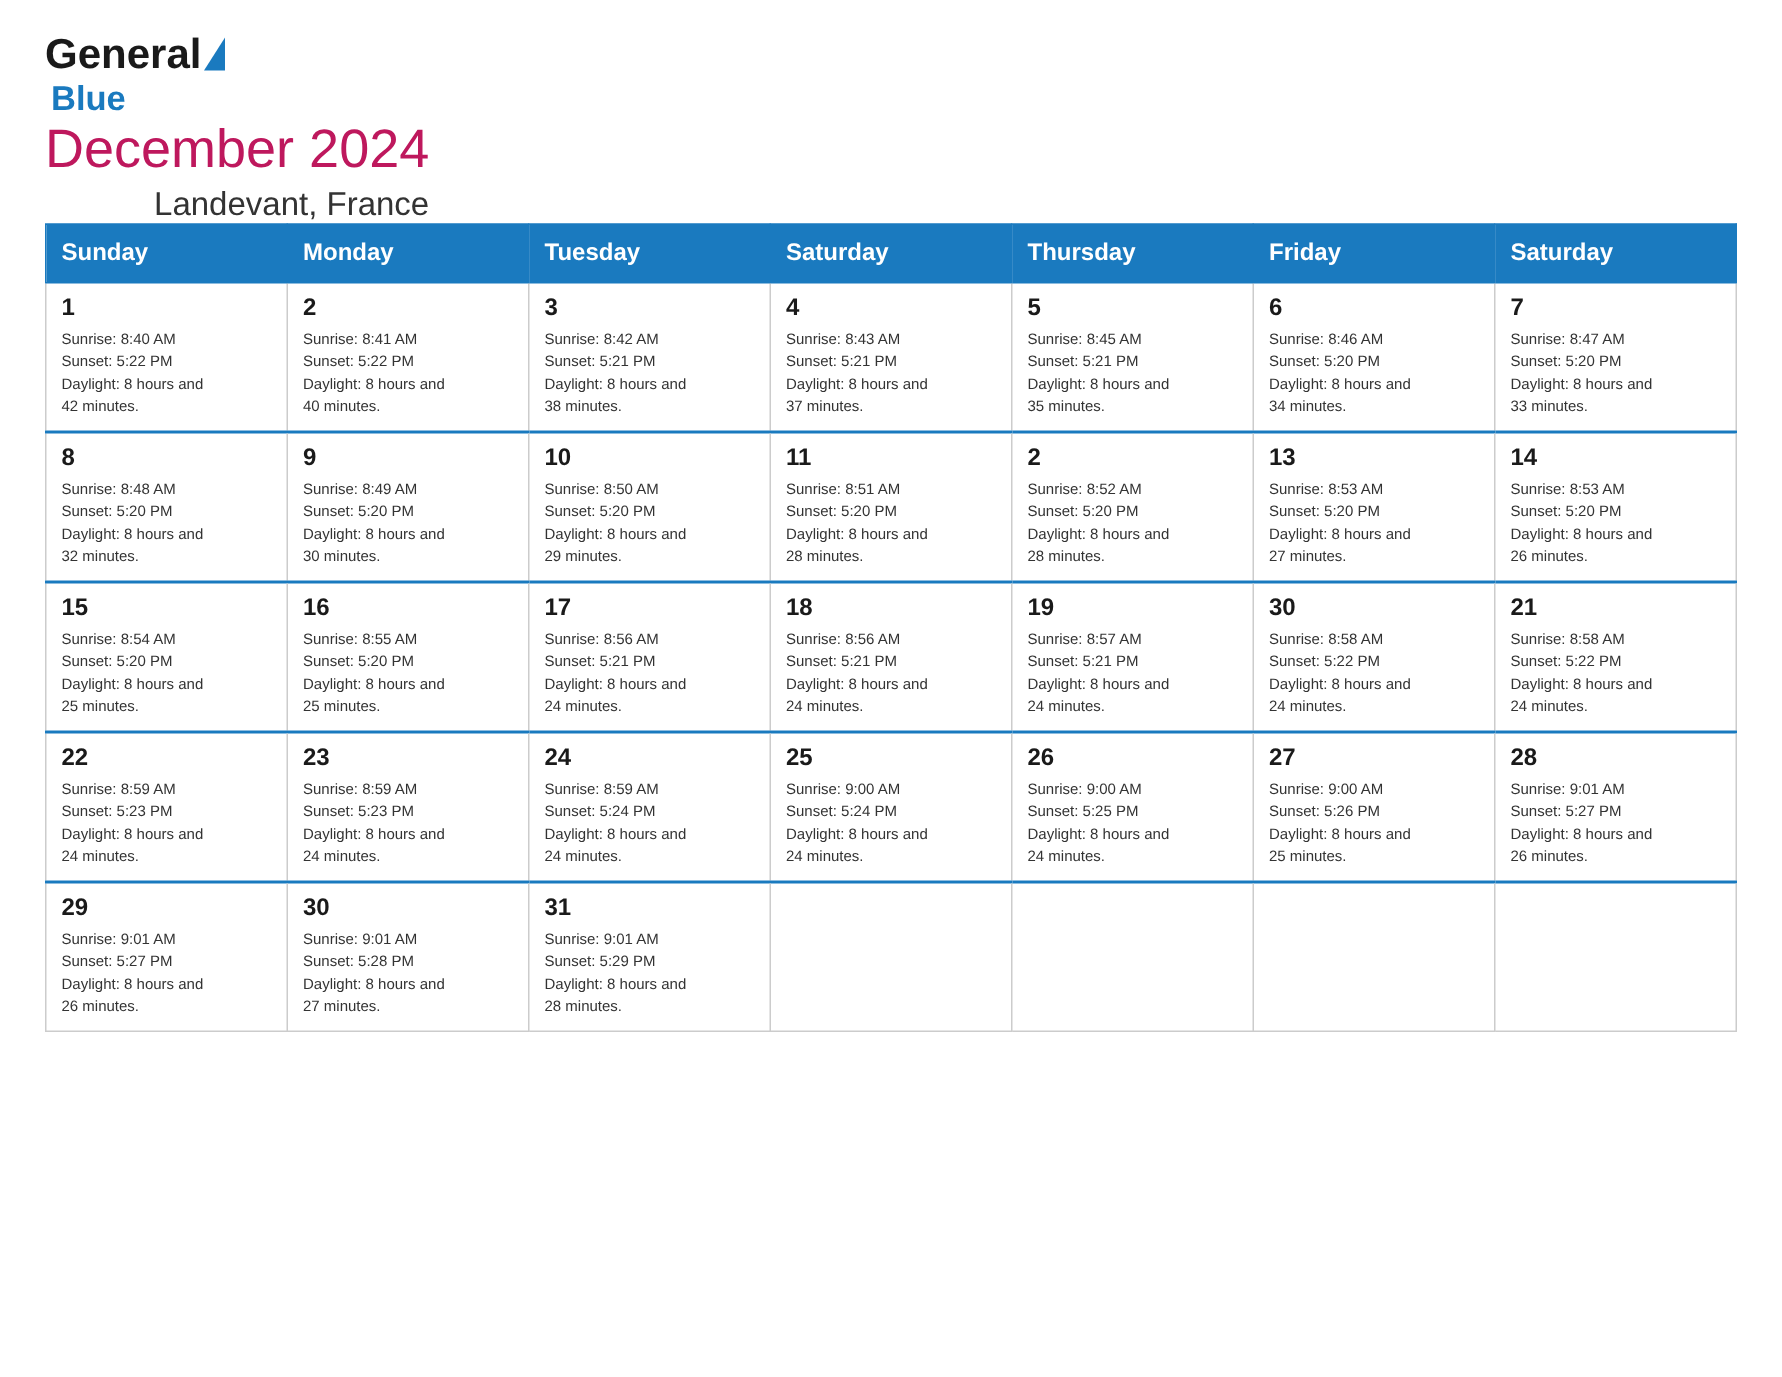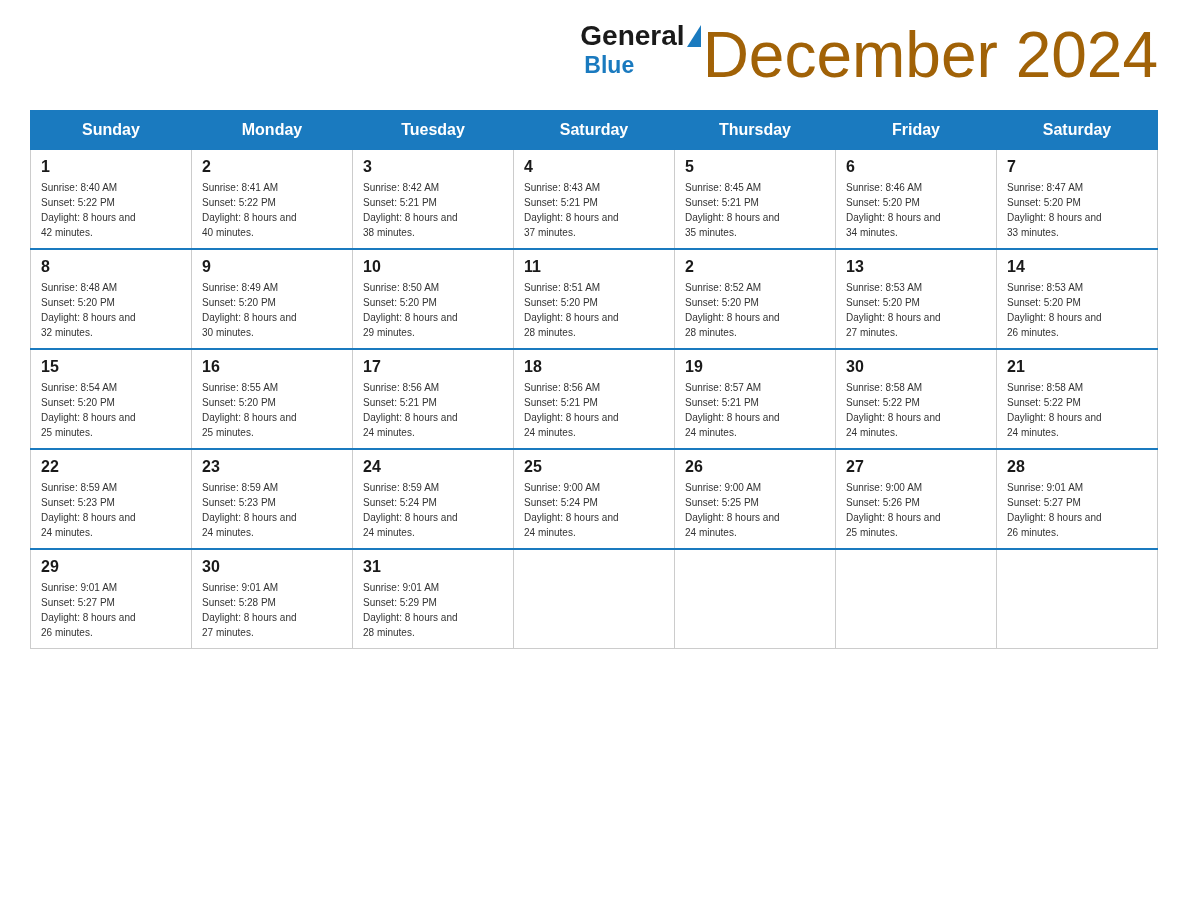--- a/index.html
+++ b/index.html
@@ -7,21 +7,21 @@
       font-family: Arial, sans-serif;
       background: #fff;
       width: 1188px;
       min-height: 918px;
       padding: 20px 30px;
     }
     .header {
       display: flex;
       justify-content: flex-end;
       align-items: flex-start;
-      margin-bottom: 20px;
+      flex-direction: column;
     }
     .logo {
       display: flex;
       flex-direction: column;
     }
     .logo-text {
       display: flex;
       align-items: center;
       font-size: 28px;
       font-weight: bold;
@@ -40,42 +40,42 @@
     }
     .logo-blue {
       color: #1a7abf;
       font-size: 23px;
       font-weight: bold;
     }
     .title-block {
       text-align: right;
     }
     .title-block h1 {
-      font-size: 64px;
+      font-size: 36px;
       font-weight: 300;
-      color: #a16207;
+      color: #be185d;
       line-height: 1.1;
     }
     .title-block h2 {
       font-size: 22px;
       font-weight: 400;
       color: #333;
       margin-top: 4px;
     }
     .calendar {
       width: 100%;
       border-collapse: collapse;
     }
     .calendar th {
       background-color: #1a7abf;
       color: #fff;
       font-size: 16px;
       font-weight: 600;
       padding: 10px 10px;
-      text-align: center;
+      text-align: left;
       border: 1px solid #1a7abf;
     }
     .calendar td {
       vertical-align: top;
       border: 1px solid #ccc;
       padding: 8px 10px;
       width: calc(100% / 7);
       min-height: 100px;
     }
     .day-number {
@@ -104,20 +104,21 @@
     <div class="logo-text">
       <span class="logo-general">General</span>
       <span class="logo-triangle"></span>
     </div>
     <div style="margin-left:4px;">
       <span class="logo-blue">Blue</span>
     </div>
   </div>
   <div class="title-block">
     <h1>December 2024</h1>
+    <h2>Landevant, France</h2>
   </div>
 </div>
 
 <table class="calendar">
   <thead>
     <tr>
       <th>Sunday</th>
       <th>Monday</th>
       <th>Tuesday</th>
       <th>Saturday</th>

